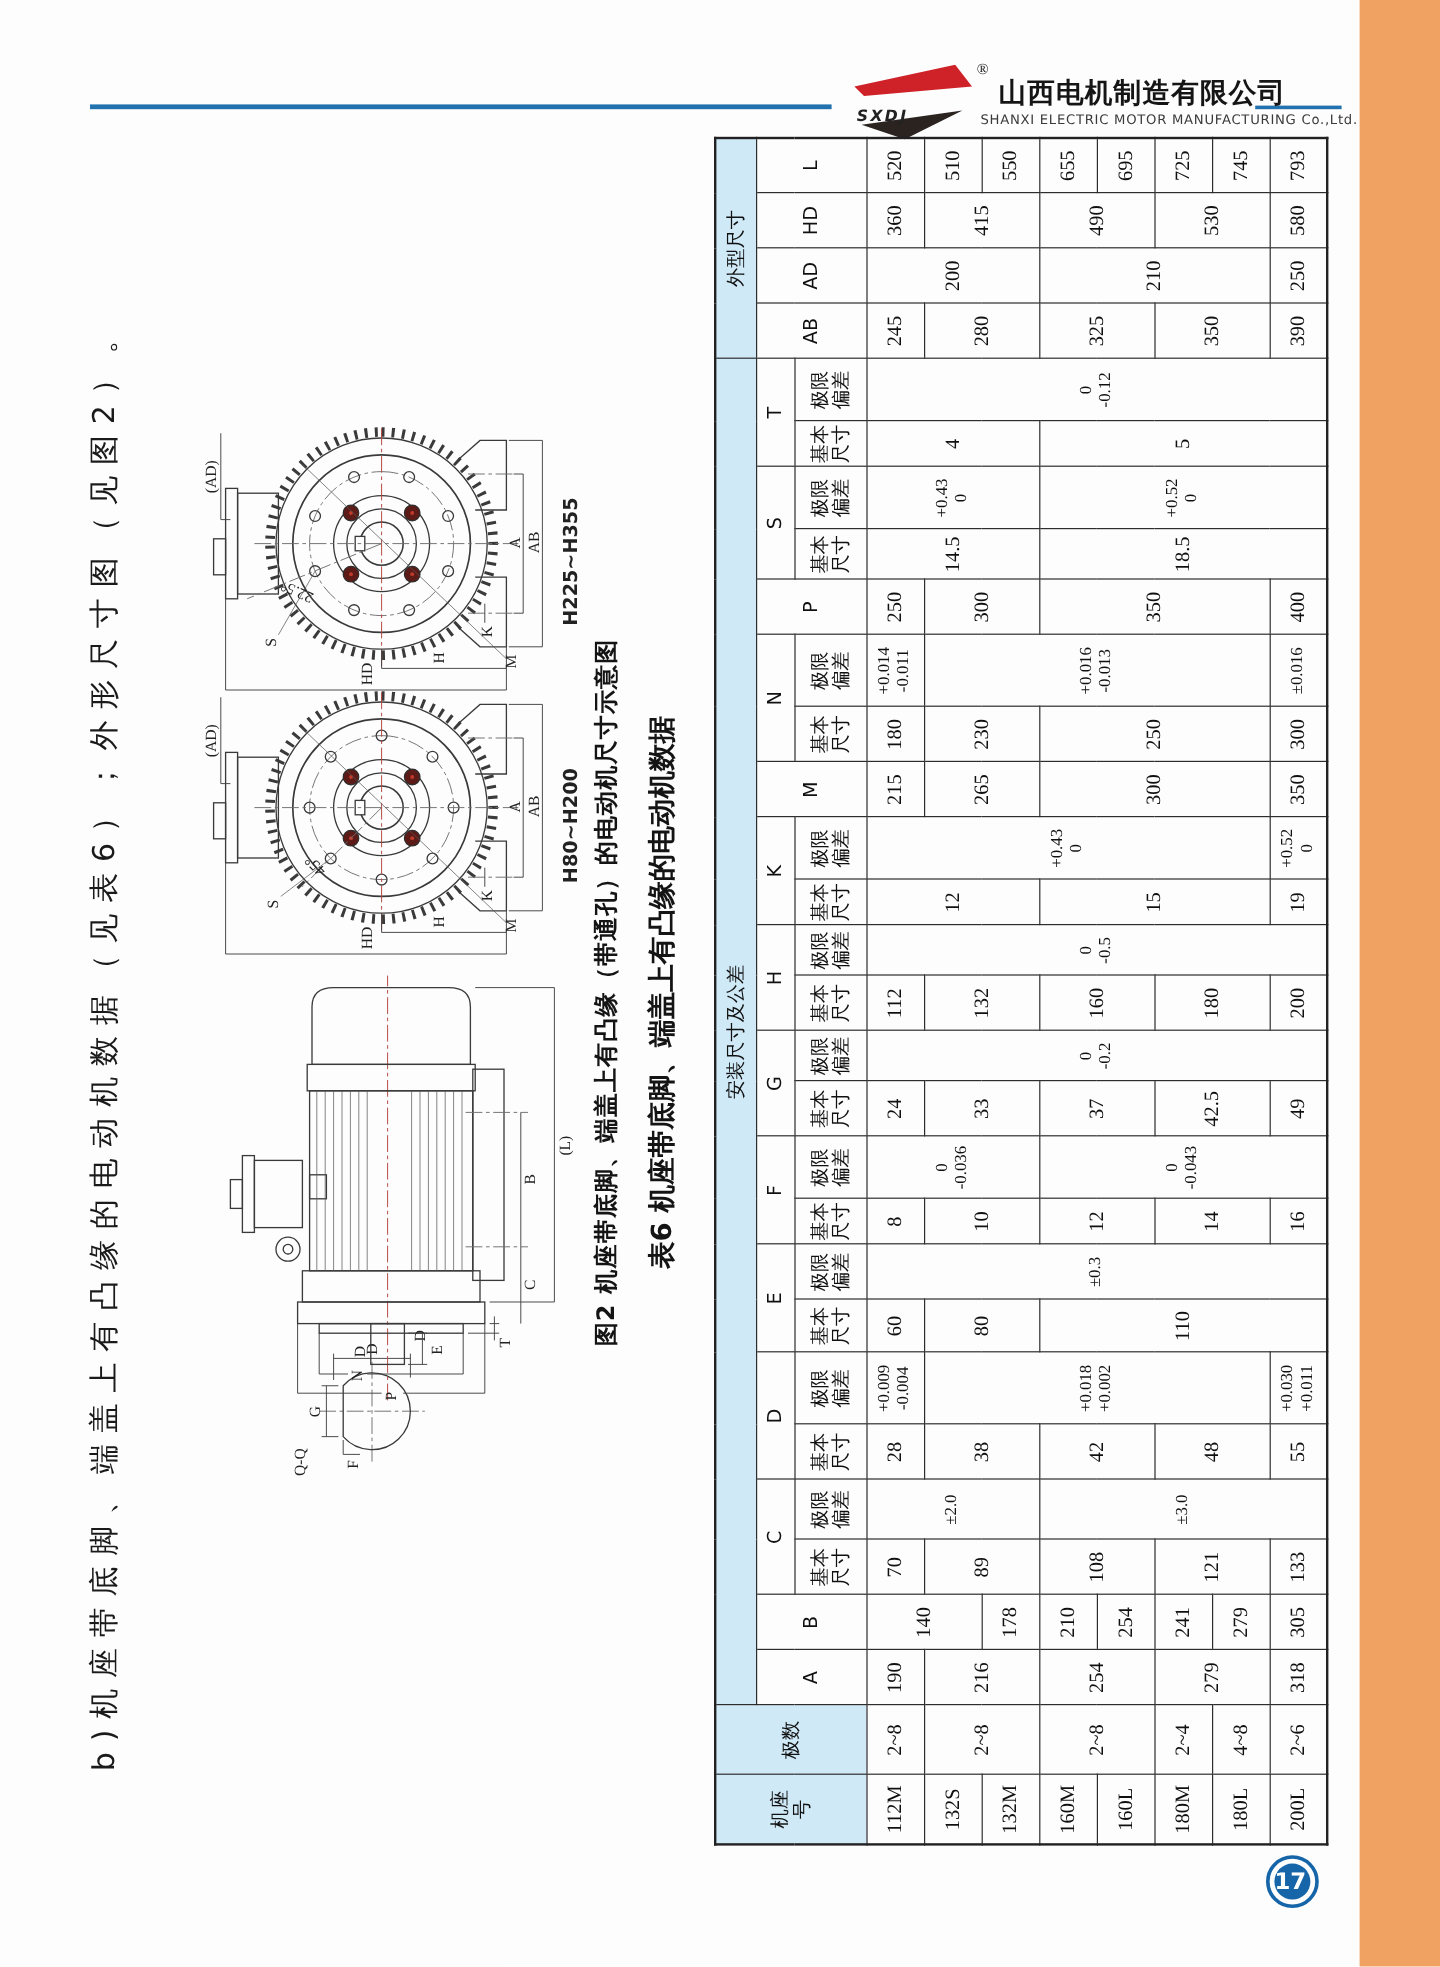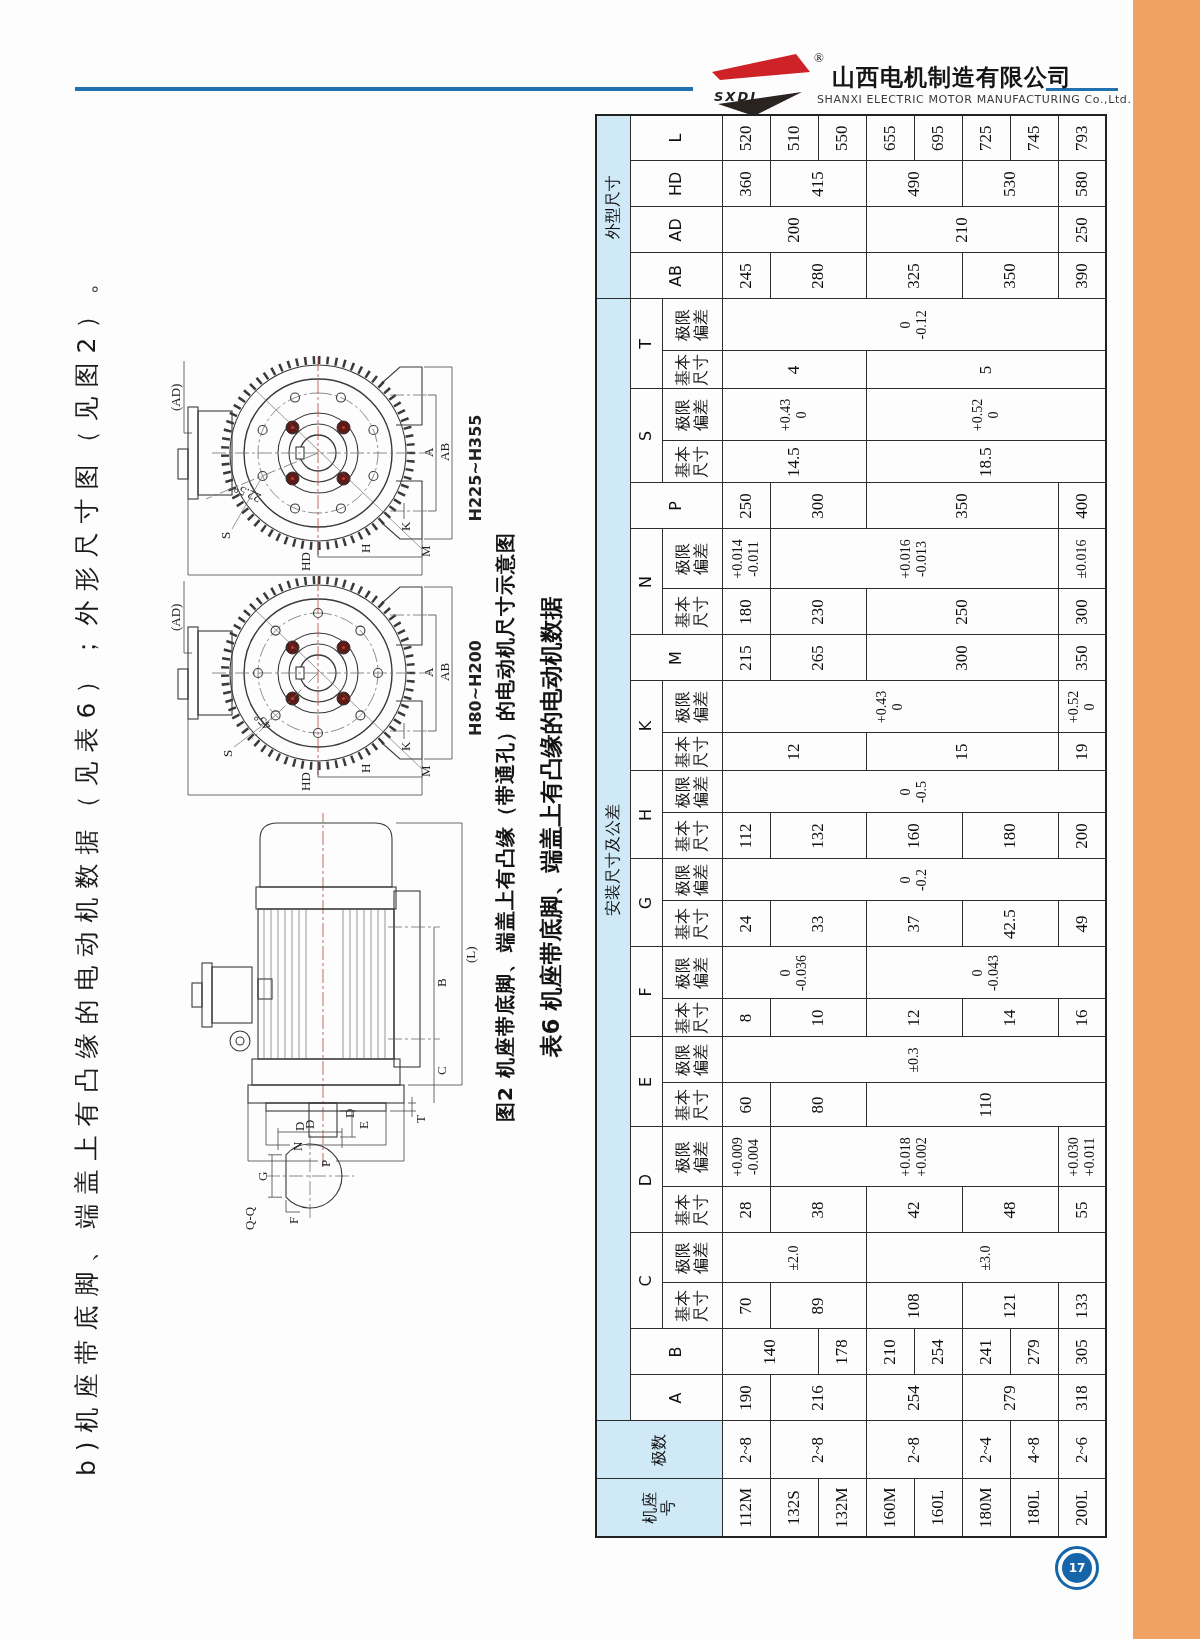--- a/index.html
+++ b/index.html
@@ -12,21 +12,21 @@
   .rule-left{left:75px;top:87px;width:618px;}
   .rule-right{left:1046px;top:88px;width:72px;height:3px;}
   .band{position:absolute;right:0;top:0;width:67px;height:1639px;background:#f0a263;}
   .logo-wrap{position:absolute;left:698px;top:46px;width:360px;height:72px;}
   .logo-svg{position:absolute;left:0;top:0;}
   .cn-name{position:absolute;left:134px;top:16px;font-size:23px;font-weight:700;letter-spacing:1px;color:#151515;white-space:nowrap;}
   .en-name{position:absolute;left:119px;top:47px;font-size:11px;letter-spacing:0.6px;color:#3a3a3a;white-space:nowrap;}
   .pageno{position:absolute;left:1055px;top:1546px;width:44px;height:44px;}
   .pageno .outer{position:absolute;left:0;top:0;width:44px;height:44px;border:3px solid #1565a8;border-radius:50%;}
   .pageno .inner{position:absolute;left:7px;top:7px;width:30px;height:30px;background:#1565a8;border-radius:50%;
-                 color:#fff;font-weight:700;font-size:12px;line-height:30px;text-align:center;}
+                 color:#fff;font-weight:700;font-size:19px;line-height:30px;text-align:left;}
 
   
   .rot{position:absolute;left:60px;top:1540px;width:1470px;height:1045px;
        transform:rotate(-90deg);transform-origin:0 0;}
   .intro{position:absolute;left:64px;top:10px;font-size:25px;letter-spacing:9px;color:#1a1a1a;white-space:nowrap;}
   .figcap{position:absolute;left:2px;width:1422px;text-align:center;font-weight:700;color:#141414;}
   .cap2{top:432px;font-size:20px;letter-spacing:1px;}
   .cap6{top:476px;font-size:23px;}
   .rangelab{position:absolute;width:230px;text-align:center;font-size:16px;font-weight:600;color:#222;top:406px;}
   .fig{position:absolute;}

